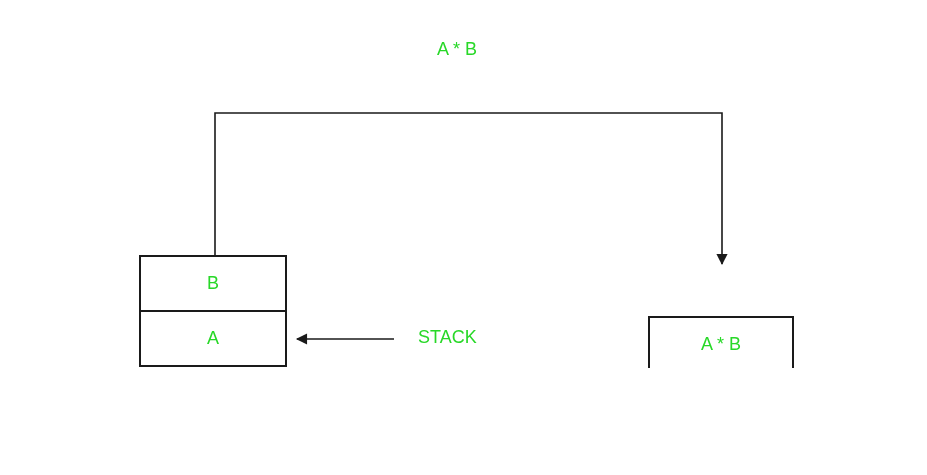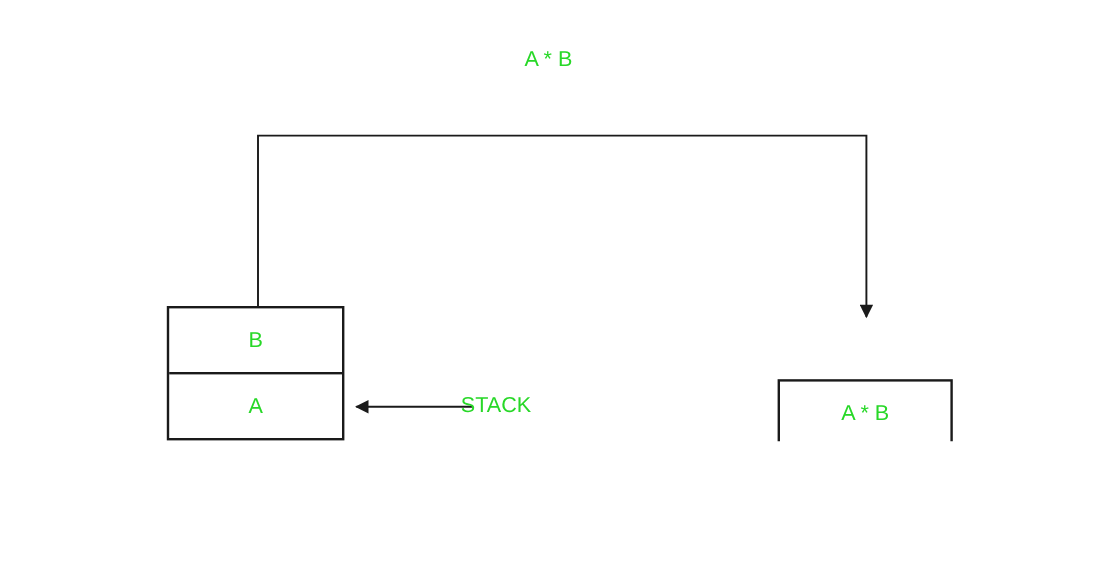--- a/index.html
+++ b/index.html
@@ -57,21 +57,21 @@
     display: flex;
     align-items: center;
     justify-content: center;
     color: var(--green);
     font-size: 18px;
   }
   .stack-cell.top-cell {
     border-bottom: 2px solid var(--line);
   }
   .stack-label {
-    left: 384px;
+    left: 418px;
     top: 327px;
   }
   .result-box {
     position: absolute;
     left: 648px;
     top: 316px;
     width: 146px;
     height: 57px;
     border: 2px solid var(--line);
     display: flex;

